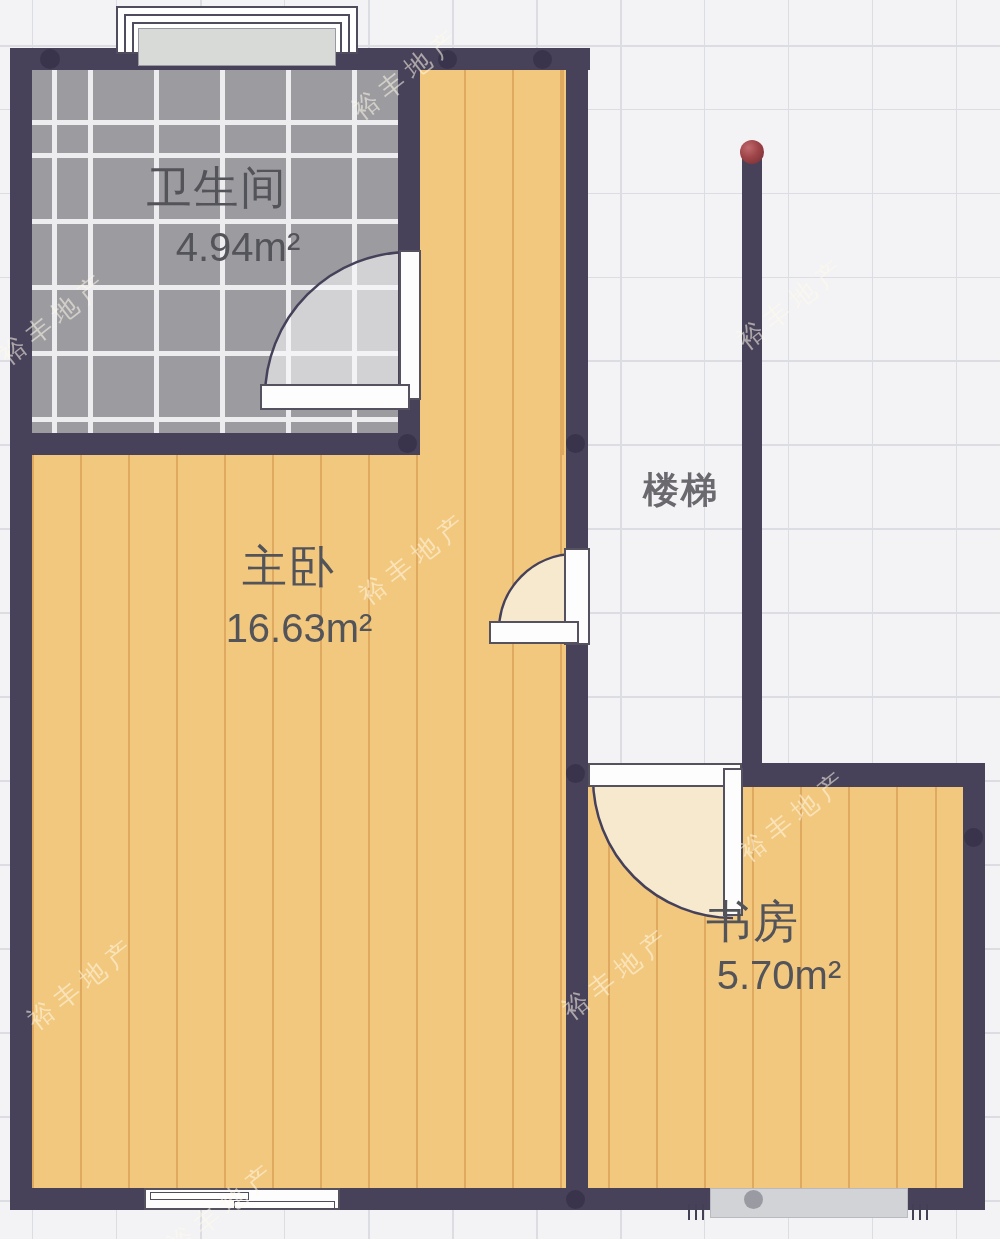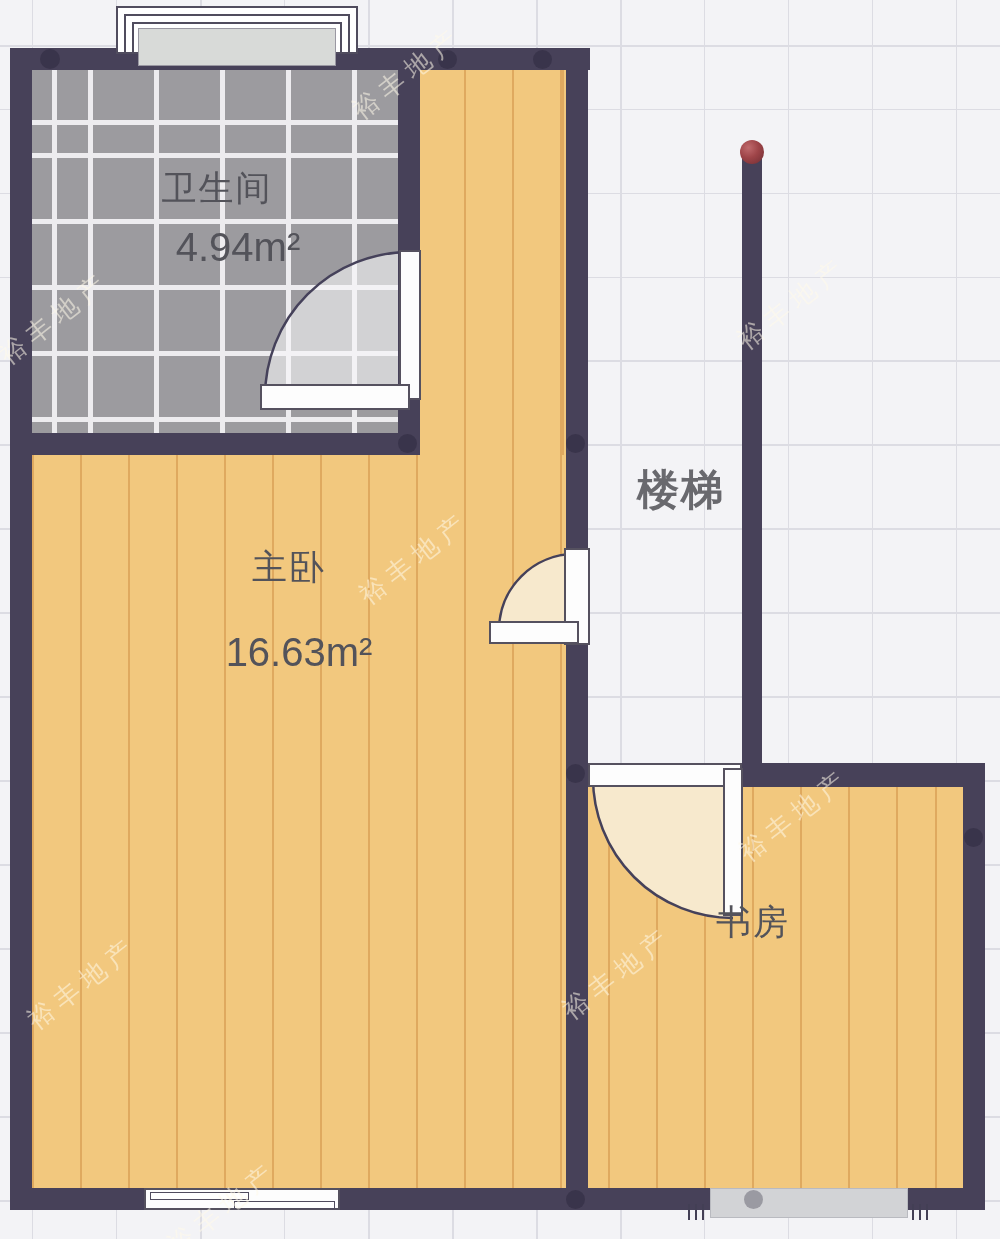--- a/index.html
+++ b/index.html
@@ -27,23 +27,23 @@
   }
   .door-white{
     position:absolute;background:#fdfdfd;border:2px solid #55515f;box-sizing:border-box;
   }
   .win-line{position:absolute;border:2px solid #504c5e;box-sizing:border-box;background:transparent;}
   .joint{position:absolute;border-radius:50%;background:rgba(28,24,44,0.30);}
   .room-label{
     position:absolute;transform:translate(-50%,-50%);
     color:#53535a;white-space:nowrap;text-align:center;letter-spacing:2px;
   }
-  .room-name{font-size:35px;}
+  .room-name{font-size:45px;}
   .room-area{font-size:40px;letter-spacing:0;}
-  .stairs-label{font-size:42px;font-weight:bold;color:#69696e;}
+  .stairs-label{font-size:36px;font-weight:bold;color:#69696e;}
   .watermark{
     position:absolute;transform:rotate(-38deg);transform-origin:left top;
     color:rgba(255,250,233,0.55);font-size:26px;letter-spacing:7px;white-space:nowrap;
     pointer-events:none;
   }
   .tick{position:absolute;width:2px;height:16px;background:#433f55;}
   svg{position:absolute;overflow:visible;}
 </style>
 </head>
 <body>
@@ -117,25 +117,26 @@
   <div class="joint" style="left:566px;top:434px;width:19px;height:19px;"></div>
   <div class="joint" style="left:566px;top:764px;width:19px;height:19px;"></div>
   <div class="joint" style="left:964px;top:828px;width:19px;height:19px;"></div>
   <div class="joint" style="left:566px;top:1190px;width:19px;height:19px;"></div>
   <div class="joint" style="left:744px;top:1190px;width:19px;height:19px;"></div>
 
   <div class="room-label room-name" style="left:217px;top:188px;">卫生间</div>
   <div class="room-label room-area" style="left:216px;top:247px;padding-left:44px;">4.94m²</div>
 
   <div class="room-label room-name" style="left:289px;top:567px;">主卧</div>
-  <div class="room-label room-area" style="left:299px;top:652px;">16.63m²</div>
+  <div class="room-label room-area" style="left:299px;top:628px;">16.63m²</div>
 
   <div class="room-label stairs-label" style="left:681px;top:490px;">楼梯</div>
 
   <div class="room-label room-name" style="left:753px;top:922px;">书房</div>
+  <div class="room-label room-area" style="left:779px;top:975px;">5.70m²</div>
 
   <div class="watermark" style="left:-8px;top:345px;">裕丰地产</div>
   <div class="watermark" style="left:345px;top:100px;">裕丰地产</div>
   <div class="watermark" style="left:20px;top:1010px;">裕丰地产</div>
   <div class="watermark" style="left:352px;top:585px;">裕丰地产</div>
   <div class="watermark" style="left:730px;top:330px;">裕丰地产</div>
   <div class="watermark" style="left:732px;top:842px;">裕丰地产</div>
   <div class="watermark" style="left:555px;top:1000px;">裕丰地产</div>
   <div class="watermark" style="left:160px;top:1235px;">裕丰地产</div>
 

